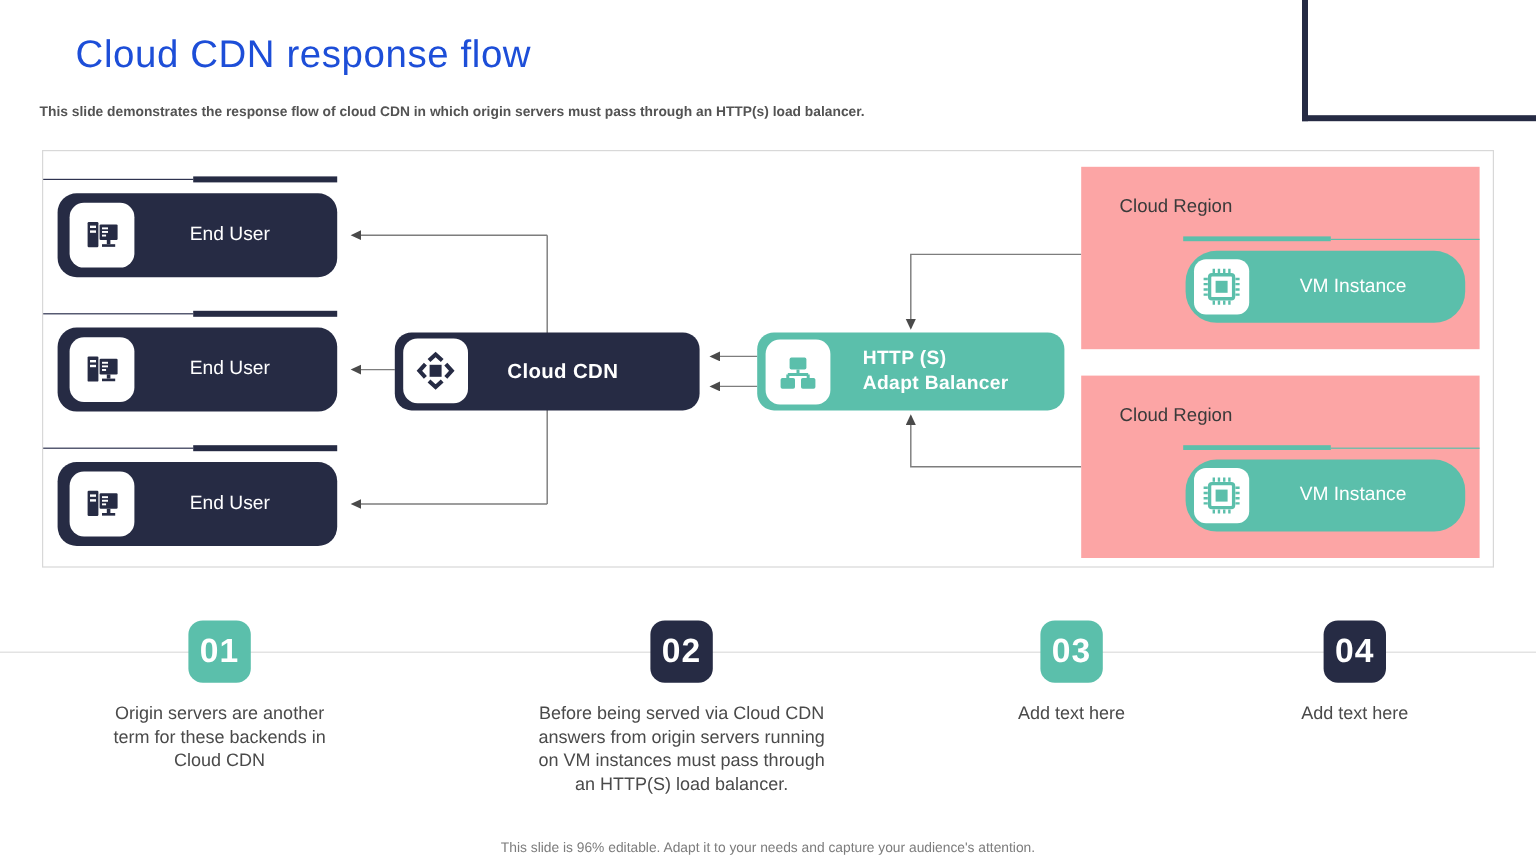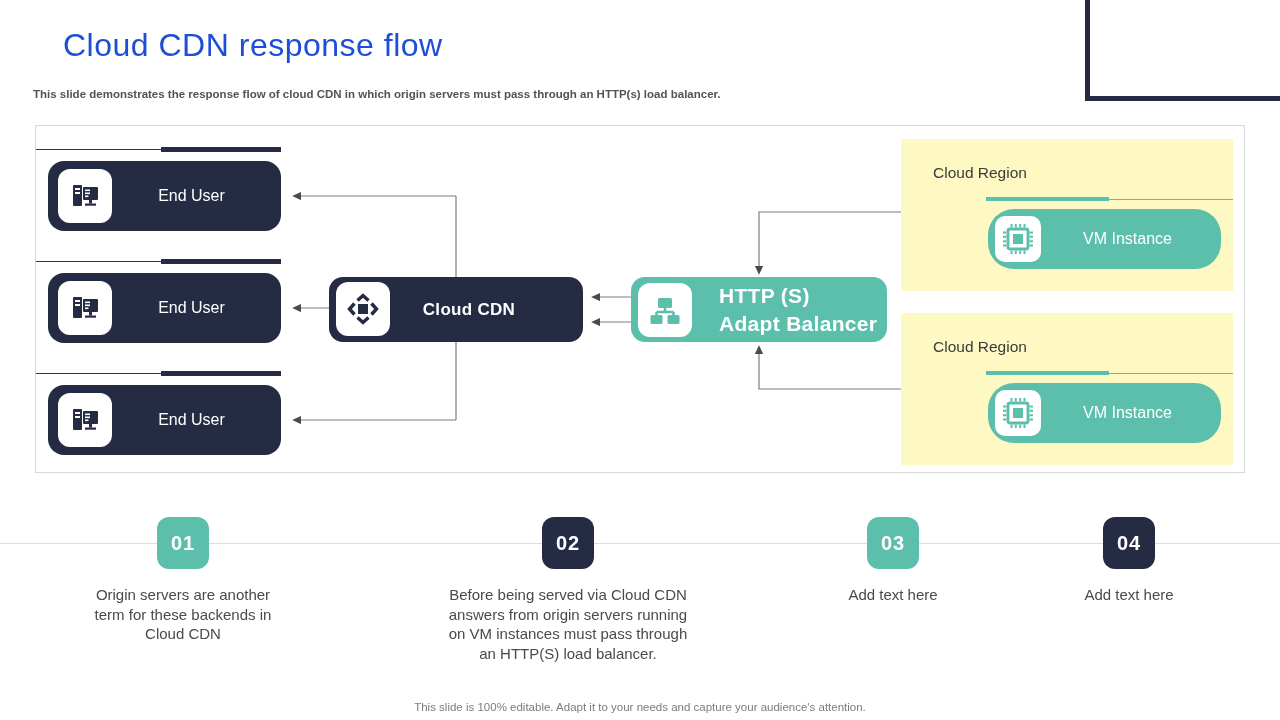--- a/index.html
+++ b/index.html
@@ -30,35 +30,35 @@
   .end-user-label { flex:1; text-align:center; color:#fff; font-size:16px; }
 
   .cdn-box { position:absolute; left:293px; top:151px; width:254px; height:65px; background:#262b44;
     border-radius:14px; z-index:1; }
   .cdn-box .tile { position:absolute; left:7px; top:5px; }
   .cdn-label { position:absolute; left:0; right:0; top:0; bottom:0; line-height:65px; text-align:center;
     color:#fff; font-size:17px; font-weight:700; letter-spacing:0.3px;padding-left:26px; }
 
   .lb-box { position:absolute; left:595px; top:151px; width:256px; height:65px; background:#5bbfab;
     border-radius:14px; display:flex; align-items:center; padding:5px 5px 5px 7px; z-index:1; }
-  .lb-label { margin-left:27px; color:#fff; font-size:21px; font-weight:700; line-height:1.3; letter-spacing:0.3px; }
-
-  .region-panel { position:absolute; left:865px; width:332px; height:152px; background:#fef9c3; z-index:1; }
+  .lb-label { margin-left:27px; color:#fff; font-size:16px; font-weight:700; line-height:1.3; letter-spacing:0.3px; }
+
+  .region-panel { position:absolute; left:865px; width:332px; height:152px; background:#fca5a5; z-index:1; }
   .region-title { position:absolute; left:32px; top:25px; font-size:15.5px; color:#3a3a3a; }
   .region-line-thick { position:absolute; left:85px; top:58px; width:123px; height:4px; background:#5bbfab; }
   .region-line-thin  { position:absolute; left:208px; top:60px; width:124px; height:1px; background:#5bbfab; }
   .vm-box { position:absolute; left:87px; top:70px; width:233px; height:60px; background:#5bbfab;
     border-radius:26px; display:flex; align-items:center; padding:7px; }
   .vm-label { flex:1; text-align:center; color:#fff; font-size:16px; }
 
   
   .divider { position:absolute; left:0; top:543px; width:1280px; height:1px; background:#dcdcdc; }
   .step { position:absolute; top:517px; z-index:1; }
   .step-badge { width:52px; height:52px; border-radius:12px; margin:0 auto; display:flex; align-items:center;
-    justify-content:center; color:#fff; font-size:20px; font-weight:700; letter-spacing:1px; }
+    justify-content:center; color:#fff; font-size:28px; font-weight:700; letter-spacing:1px; }
   .badge-teal { background:#5bbfab; }
   .badge-navy { background:#262b44; }
   .step-text { margin:16px auto 0; text-align:center; font-size:15px; color:#4a4a4a; line-height:1.3; }
   .step-1 { left:38px;  width:290px; } .step-1 .step-text { width:205px; }
   .step-2 { left:408px; width:320px; } .step-2 .step-text { width:258px;margin-top:16px; }
   .step-3 { left:783px; width:220px; } .step-3 .step-text { width:200px; }
   .step-4 { left:1019px; width:220px; } .step-4 .step-text { width:200px; }
 
   .footer { position:absolute; left:0; right:0; top:701px; text-align:center; font-size:11.5px; color:#7c7c7c; }
 </style>
@@ -225,15 +225,15 @@
   </div>
   <div class="step step-3">
     <div class="step-badge badge-teal">03</div>
     <div class="step-text">Add text here</div>
   </div>
   <div class="step step-4">
     <div class="step-badge badge-navy">04</div>
     <div class="step-text">Add text here</div>
   </div>
 
-  <div class="footer">This slide is 100% editable. Adapt it to your needs and capture your audience's attention.</div>
+  <div class="footer">This slide is 96% editable. Adapt it to your needs and capture your audience's attention.</div>
 
 </div>
 
 </body></html>

